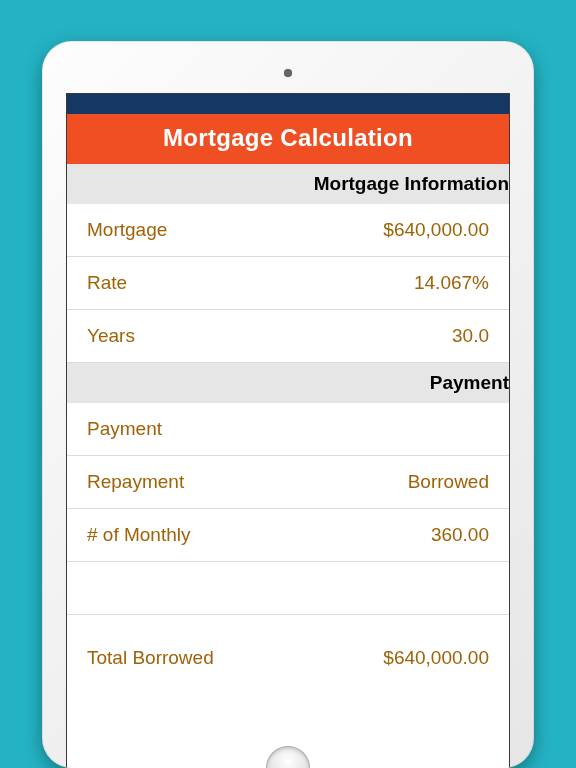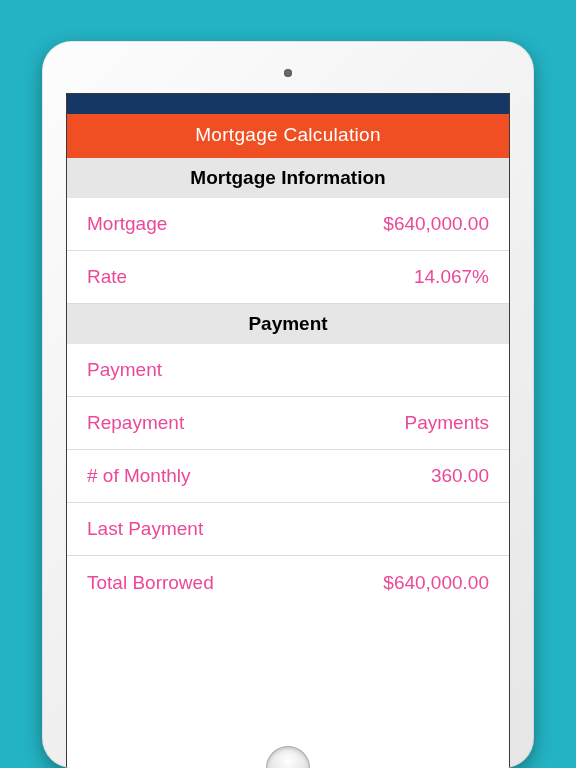--- a/index.html
+++ b/index.html
@@ -46,45 +46,45 @@
     overflow: hidden;
   }
   .status-strip {
     height: 20px;
     background: #143764;
   }
   .title-bar {
     background: #f04e23;
     color: #fff;
     text-align: center;
-    font-size: 19px;
-    font-weight: 400;
+    font-size: 24px;
+    font-weight: 700;
     padding: 10px 0 12px;
     letter-spacing: 0.3px;
   }
   .section-header {
     background: #e6e6e6;
     font-weight: 700;
     font-size: 19px;
-    text-align: center;
+    text-align: right;
     padding: 9px 0;
     color: #000;
   }
   .row {
     display: flex;
     justify-content: space-between;
     align-items: center;
     padding: 0 20px;
     height: 53px;
     font-size: 19px;
-    color: #ec4899;
+    color: #a16207;
     border-bottom: 1px solid #dcdcdc;
     background: #fff;
   }
-  .row:last-of-type { border-bottom: none; }
+  .row:last-of-type { border-bottom: none; margin-top: 16px; }
   .row .label { }
   .row .value { }
   .home-button {
     position: absolute;
     left: 50%;
     bottom: -22px; 
     width: 44px;
     height: 44px;
     border-radius: 50%;
     background: radial-gradient(circle at 50% 35%, #ffffff 0%, #e2e2e2 60%, #c9c9c9 100%);
@@ -105,35 +105,38 @@
 
     <div class="section-header">Mortgage Information</div>
     <div class="row">
       <span class="label">Mortgage</span>
       <span class="value">$640,000.00</span>
     </div>
     <div class="row">
       <span class="label">Rate</span>
       <span class="value">14.067%</span>
     </div>
+    <div class="row">
+      <span class="label">Years</span>
+      <span class="value">30.0</span>
+    </div>
 
     <div class="section-header">Payment</div>
     <div class="row">
       <span class="label">Payment</span>
     </div>
     <div class="row">
       <span class="label">Repayment</span>
-      <span class="value">Payments</span>
+      <span class="value">Borrowed</span>
     </div>
     <div class="row">
       <span class="label"># of Monthly</span>
       <span class="value">360.00</span>
     </div>
     <div class="row">
-      <span class="label">Last Payment</span>
     </div>
 
     <div class="row">
       <span class="label">Total Borrowed</span>
       <span class="value">$640,000.00</span>
     </div>
 
   </div>
 
   <div class="home-button"></div>

